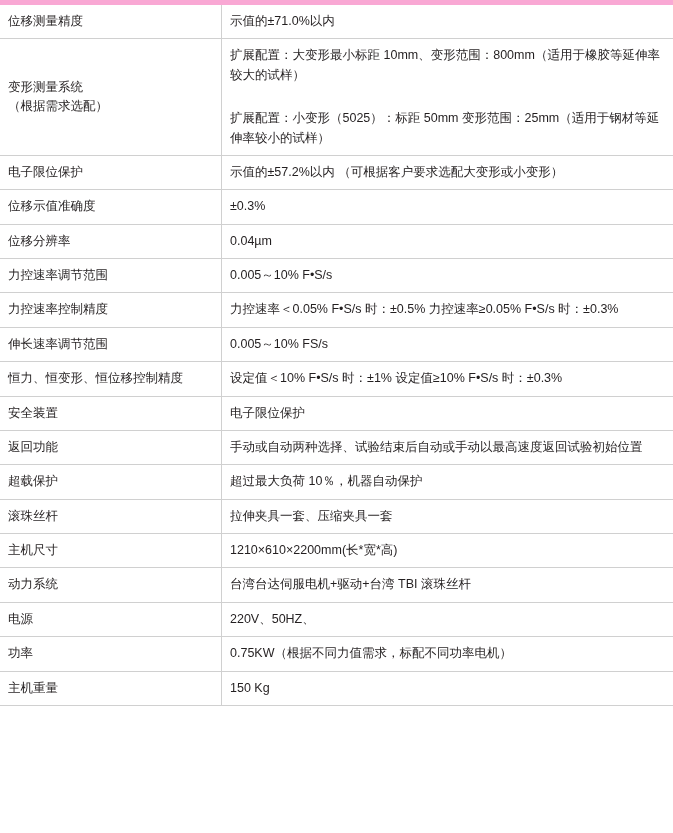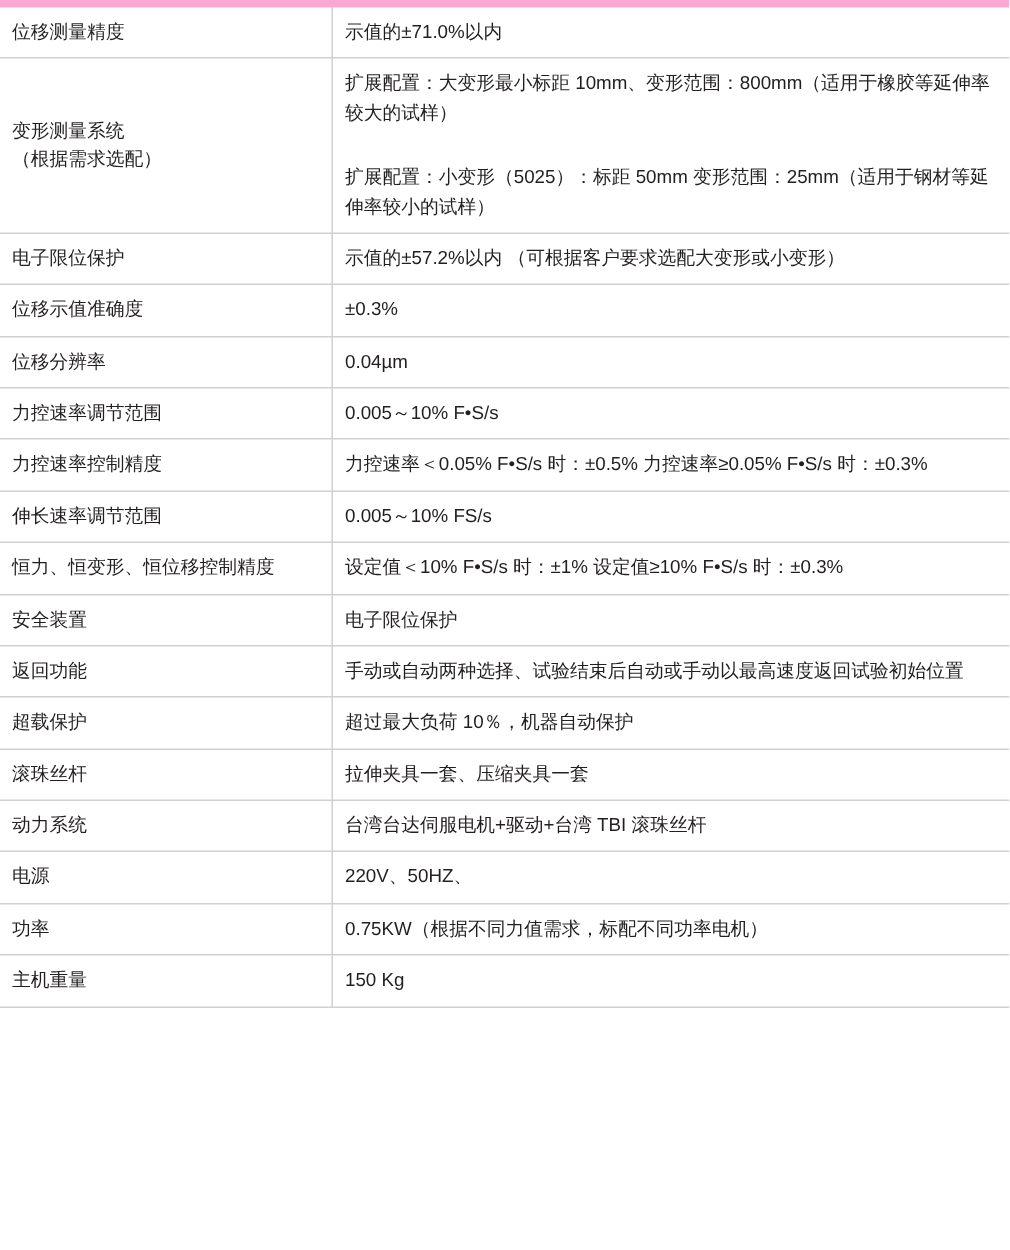--- a/index.html
+++ b/index.html
@@ -145,20 +145,26 @@
       </td>
     </tr>
 
     <tr>
       <td class="label"><span>滚珠丝杆</span></td>
       <td class="value">
         <span class="line">拉伸夹具一套、压缩夹具一套</span>
       </td>
     </tr>
 
+    <tr>
+      <td class="label"><span>主机尺寸</span></td>
+      <td class="value">
+        <span class="line">1210×610×2200mm(长*宽*高)</span>
+      </td>
+    </tr>
 
     <tr>
       <td class="label"><span>动力系统</span></td>
       <td class="value">
         <span class="line">台湾台达伺服电机+驱动+台湾 TBI 滚珠丝杆</span>
       </td>
     </tr>
 
     <tr>
       <td class="label"><span>电源</span></td>

